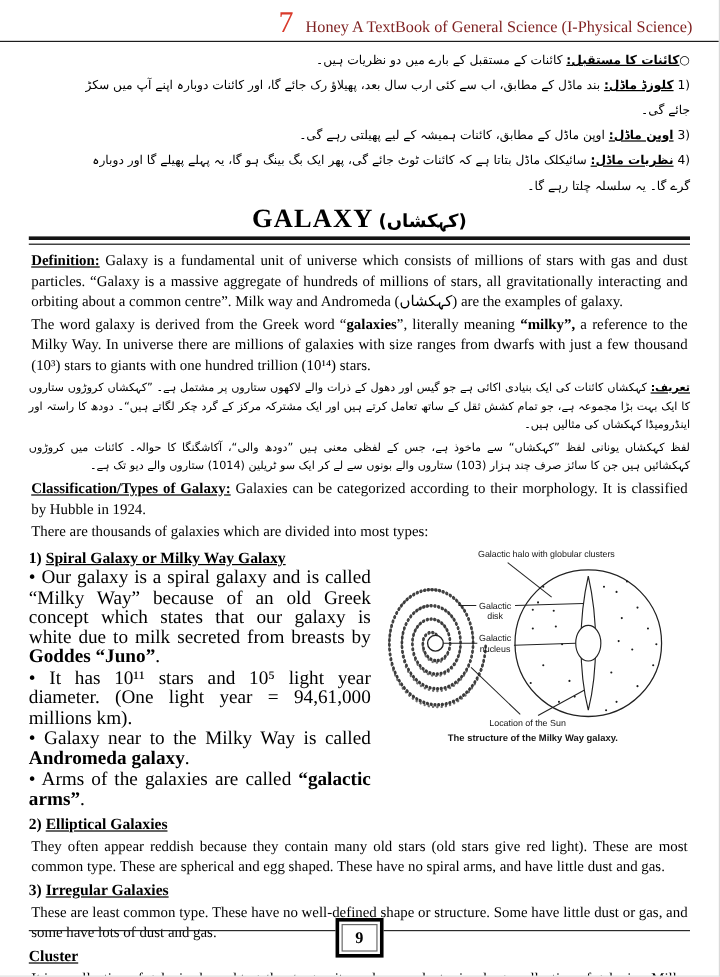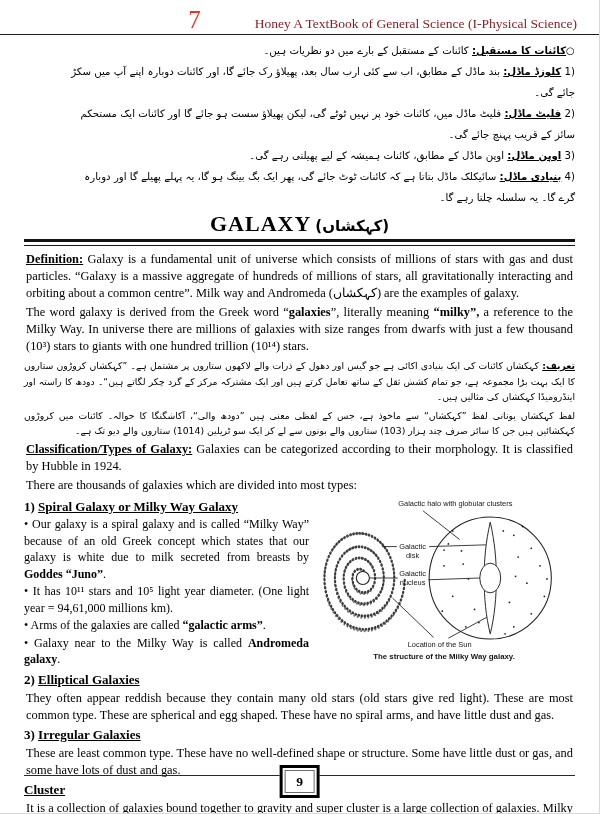--- a/index.html
+++ b/index.html
@@ -4,42 +4,42 @@
 <style>
   html,body{margin:0;padding:0;background:#fff;}
   .page{position:relative;width:600px;height:814px;background:#fff;overflow:hidden;
         box-sizing:border-box;padding:8px 24px 0;color:#000;
         font-family:"Liberation Serif","DejaVu Serif",serif;
         border-right:1px solid #d9d9d9;border-bottom:1px solid #d9d9d9;}
   
   .header{display:flex;justify-content:flex-end;align-items:baseline;gap:10px;
           margin:0 -24px;padding:0 22px 2px 0;border-bottom:1.6px solid #1c1c1c;}
   .hnum{color:#d93a2b;font-size:25px;line-height:24px;font-weight:normal;}
-  .htitle{color:#7e1f1f;font-size:13.5px;margin-left:44px;}
+  .htitle{color:#7e1f1f;font-size:13.5px;}
   
   .u-top{margin-top:5px;margin-left:46px;}
   .u-line{direction:rtl;text-align:right;font-family:"DejaVu Sans",sans-serif;
           font-size:10.2px;line-height:21px;}
   .u-lab{font-weight:bold;text-decoration:underline;}
   .unum{direction:ltr;unicode-bidi:isolate;}
   
   .title-row{text-align:center;margin-top:3px;font-weight:bold;}
   .t-en{font-size:22px;letter-spacing:1px;}
   .t-ur{font-size:15px;font-family:"DejaVu Sans",sans-serif;}
   .rule{height:3px;border-top:3px solid #141414;border-bottom:1.6px solid #141414;margin:2px 0 5px;}
   
   .para{font-size:12.4px;line-height:17px;text-align:justify;margin:2px;}
   .hl{font-weight:bold;text-decoration:underline;}
   .u-para{direction:rtl;font-family:"DejaVu Sans",sans-serif;font-size:9.3px;line-height:15.5px;
           text-align:justify;text-align-last:right;margin:3px 0 1px;}
   .h2{font-size:13px;font-weight:normal;margin:3px 0 1px;}
   .ul2{text-decoration:underline;}
   .cols{display:flex;gap:4px;margin-top:1px;}
   .colL{width:288px;font-size:12px;line-height:16.5px;}
-  .colL .para{font-size:12px;line-height:16.5px;}
+  .colL .para{font-size:16px;line-height:16.5px;}
   .bullet{margin:1px 0;}
   .bullet::before{content:"• ";}
   .colR{flex:1;}
   
   .fig svg{display:block;margin:0 auto;}
   .fig text{font-family:"Liberation Sans","DejaVu Sans",sans-serif;fill:#151515;}
   
   .footer{position:absolute;left:24px;right:24px;bottom:12px;height:36px;}
   .footer-line{position:absolute;top:10px;left:0;right:0;border-top:1.6px solid #2a2a2a;}
   .page-box{position:absolute;top:0;left:50%;transform:translateX(-50%);
@@ -53,23 +53,22 @@
 <div class="page">
 
   <div class="header">
     <span class="hnum">7</span>
     <span class="htitle">Honey A TextBook of General Science (I-Physical Science)</span>
   </div>
 
   <div class="u-top">
     <div class="u-line"><span>○</span><b class="u-lab">کائنات کا مستقبل:</b><span> کائنات کے مستقبل کے بارے میں دو نظریات ہیں۔</span></div>
     <div class="u-line"><span class="unum">1)</span> <b class="u-lab">کلوزڈ ماڈل:</b><span> بند ماڈل کے مطابق، اب سے کئی ارب سال بعد، پھیلاؤ رک جائے گا، اور کائنات دوبارہ اپنے آپ میں سکڑ جائے گی۔</span></div>
-    <div class="u-line"><span class="unum">2)</span> <b class="u-lab">فلیٹ ماڈل:</b><span> فلیٹ ماڈل میں، کائنات خود پر نہیں ٹوٹے گی، لیکن پھیلاؤ سست ہو جائے گا اور کائنات ایک مستحکم سائز کے قریب پہنچ جائے گی۔</span></div>
     <div class="u-line"><span class="unum">3)</span> <b class="u-lab">اوپن ماڈل:</b><span> اوپن ماڈل کے مطابق، کائنات ہمیشہ کے لیے پھیلتی رہے گی۔</span></div>
-    <div class="u-line"><span class="unum">4)</span> <b class="u-lab">بنیادی ماڈل:</b><span> سائیکلک ماڈل بتاتا ہے کہ کائنات ٹوٹ جائے گی، پھر ایک بگ بینگ ہو گا، یہ پہلے پھیلے گا اور دوبارہ گرے گا۔ یہ سلسلہ چلتا رہے گا۔</span></div>
+    <div class="u-line"><span class="unum">4)</span> <b class="u-lab">نظریات ماڈل:</b><span> سائیکلک ماڈل بتاتا ہے کہ کائنات ٹوٹ جائے گی، پھر ایک بگ بینگ ہو گا، یہ پہلے پھیلے گا اور دوبارہ گرے گا۔ یہ سلسلہ چلتا رہے گا۔</span></div>
   </div>
 
   <div class="title-row">
     <span class="t-en">GALAXY</span>
     <span class="t-ur">(کہکشاں)</span>
   </div>
   <div class="rule"></div>
 
   <div class="para"><b class="hl">Definition:</b><span> Galaxy is a fundamental unit of universe which consists of millions of stars with gas and dust particles. “Galaxy is a massive aggregate of hundreds of millions of stars, all gravitationally interacting and orbiting about a common centre”. Milk way and Andromeda (کہکشاں) are the examples of galaxy.</span></div>
 
@@ -79,22 +78,22 @@
   <div class="u-para">لفظ کہکشاں یونانی لفظ ”کہکشاں“ سے ماخوذ ہے، جس کے لفظی معنی ہیں ”دودھ والی“، آکاشگنگا کا حوالہ۔ کائنات میں کروڑوں کہکشائیں ہیں جن کا سائز صرف چند ہزار (103) ستاروں والے بونوں سے لے کر ایک سو ٹریلین (1014) ستاروں والے دیو تک ہے۔</div>
 
   <div class="para"><b class="hl">Classification/Types of Galaxy:</b><span> Galaxies can be categorized according to their morphology. It is classified by Hubble in 1924.</span></div>
   <div class="para">There are thousands of galaxies which are divided into most types:</div>
 
   <div class="cols">
     <div class="colL">
       <div class="h2"><b>1)</b> <b class="ul2">Spiral Galaxy or Milky Way Galaxy</b></div>
       <div class="para bullet"><span>Our galaxy is a spiral galaxy and is called “Milky Way” because of an old Greek concept which states that our galaxy is white due to milk secreted from breasts by </span><b>Goddes “Juno”</b><span>.</span></div>
       <div class="para bullet"><span>It has 10¹¹ stars and 10⁵ light year diameter. (One light year = 94,61,000 millions km).</span><b></b><span></span></div>
+      <div class="para bullet"><span>Galaxy near to the Milky Way is called </span><b>Andromeda galaxy</b><span>.</span></div>
       <div class="para bullet"><span>Arms of the galaxies are called </span><b>“galactic arms”</b><span>.</span></div>
-      <div class="para bullet"><span>Galaxy near to the Milky Way is called </span><b>Andromeda galaxy</b><span>.</span></div>
     </div>
     <div class="colR fig">
       <svg width="262" height="171" viewBox="0 0 300 196">
 
         <g transform="matrix(1,0,0,1.28,0,-26.3)">
           <path d="M61,94 A8,8 0 0 0 45,94 A13,13 0 0 0 71,94 A18,18 0 0 0 35,94 A23,23 0 0 0 81,94 A28,28 0 0 0 25,94 A34,34 0 0 0 93,94 A40,40 0 0 0 13,94 A46,46 0 0 0 105,94" fill="none" stroke="#3a3a3a" stroke-width="2.6" stroke-linecap="round" stroke-dasharray="0.5 3.1"></path>
           <path d="M61,94 A8,8 0 0 0 45,94 A13,13 0 0 0 71,94 A18,18 0 0 0 35,94 A23,23 0 0 0 81,94 A28,28 0 0 0 25,94 A34,34 0 0 0 93,94 A40,40 0 0 0 13,94 A46,46 0 0 0 105,94" transform="rotate(16 53 94)" fill="none" stroke="#4a4a4a" stroke-width="1.8" stroke-linecap="round" stroke-dasharray="0.5 3.6" opacity="0.8"></path>
         </g>
         <circle cx="57" cy="94" r="7.5" fill="#fff" stroke="#222" stroke-width="1.3"></circle>
 

